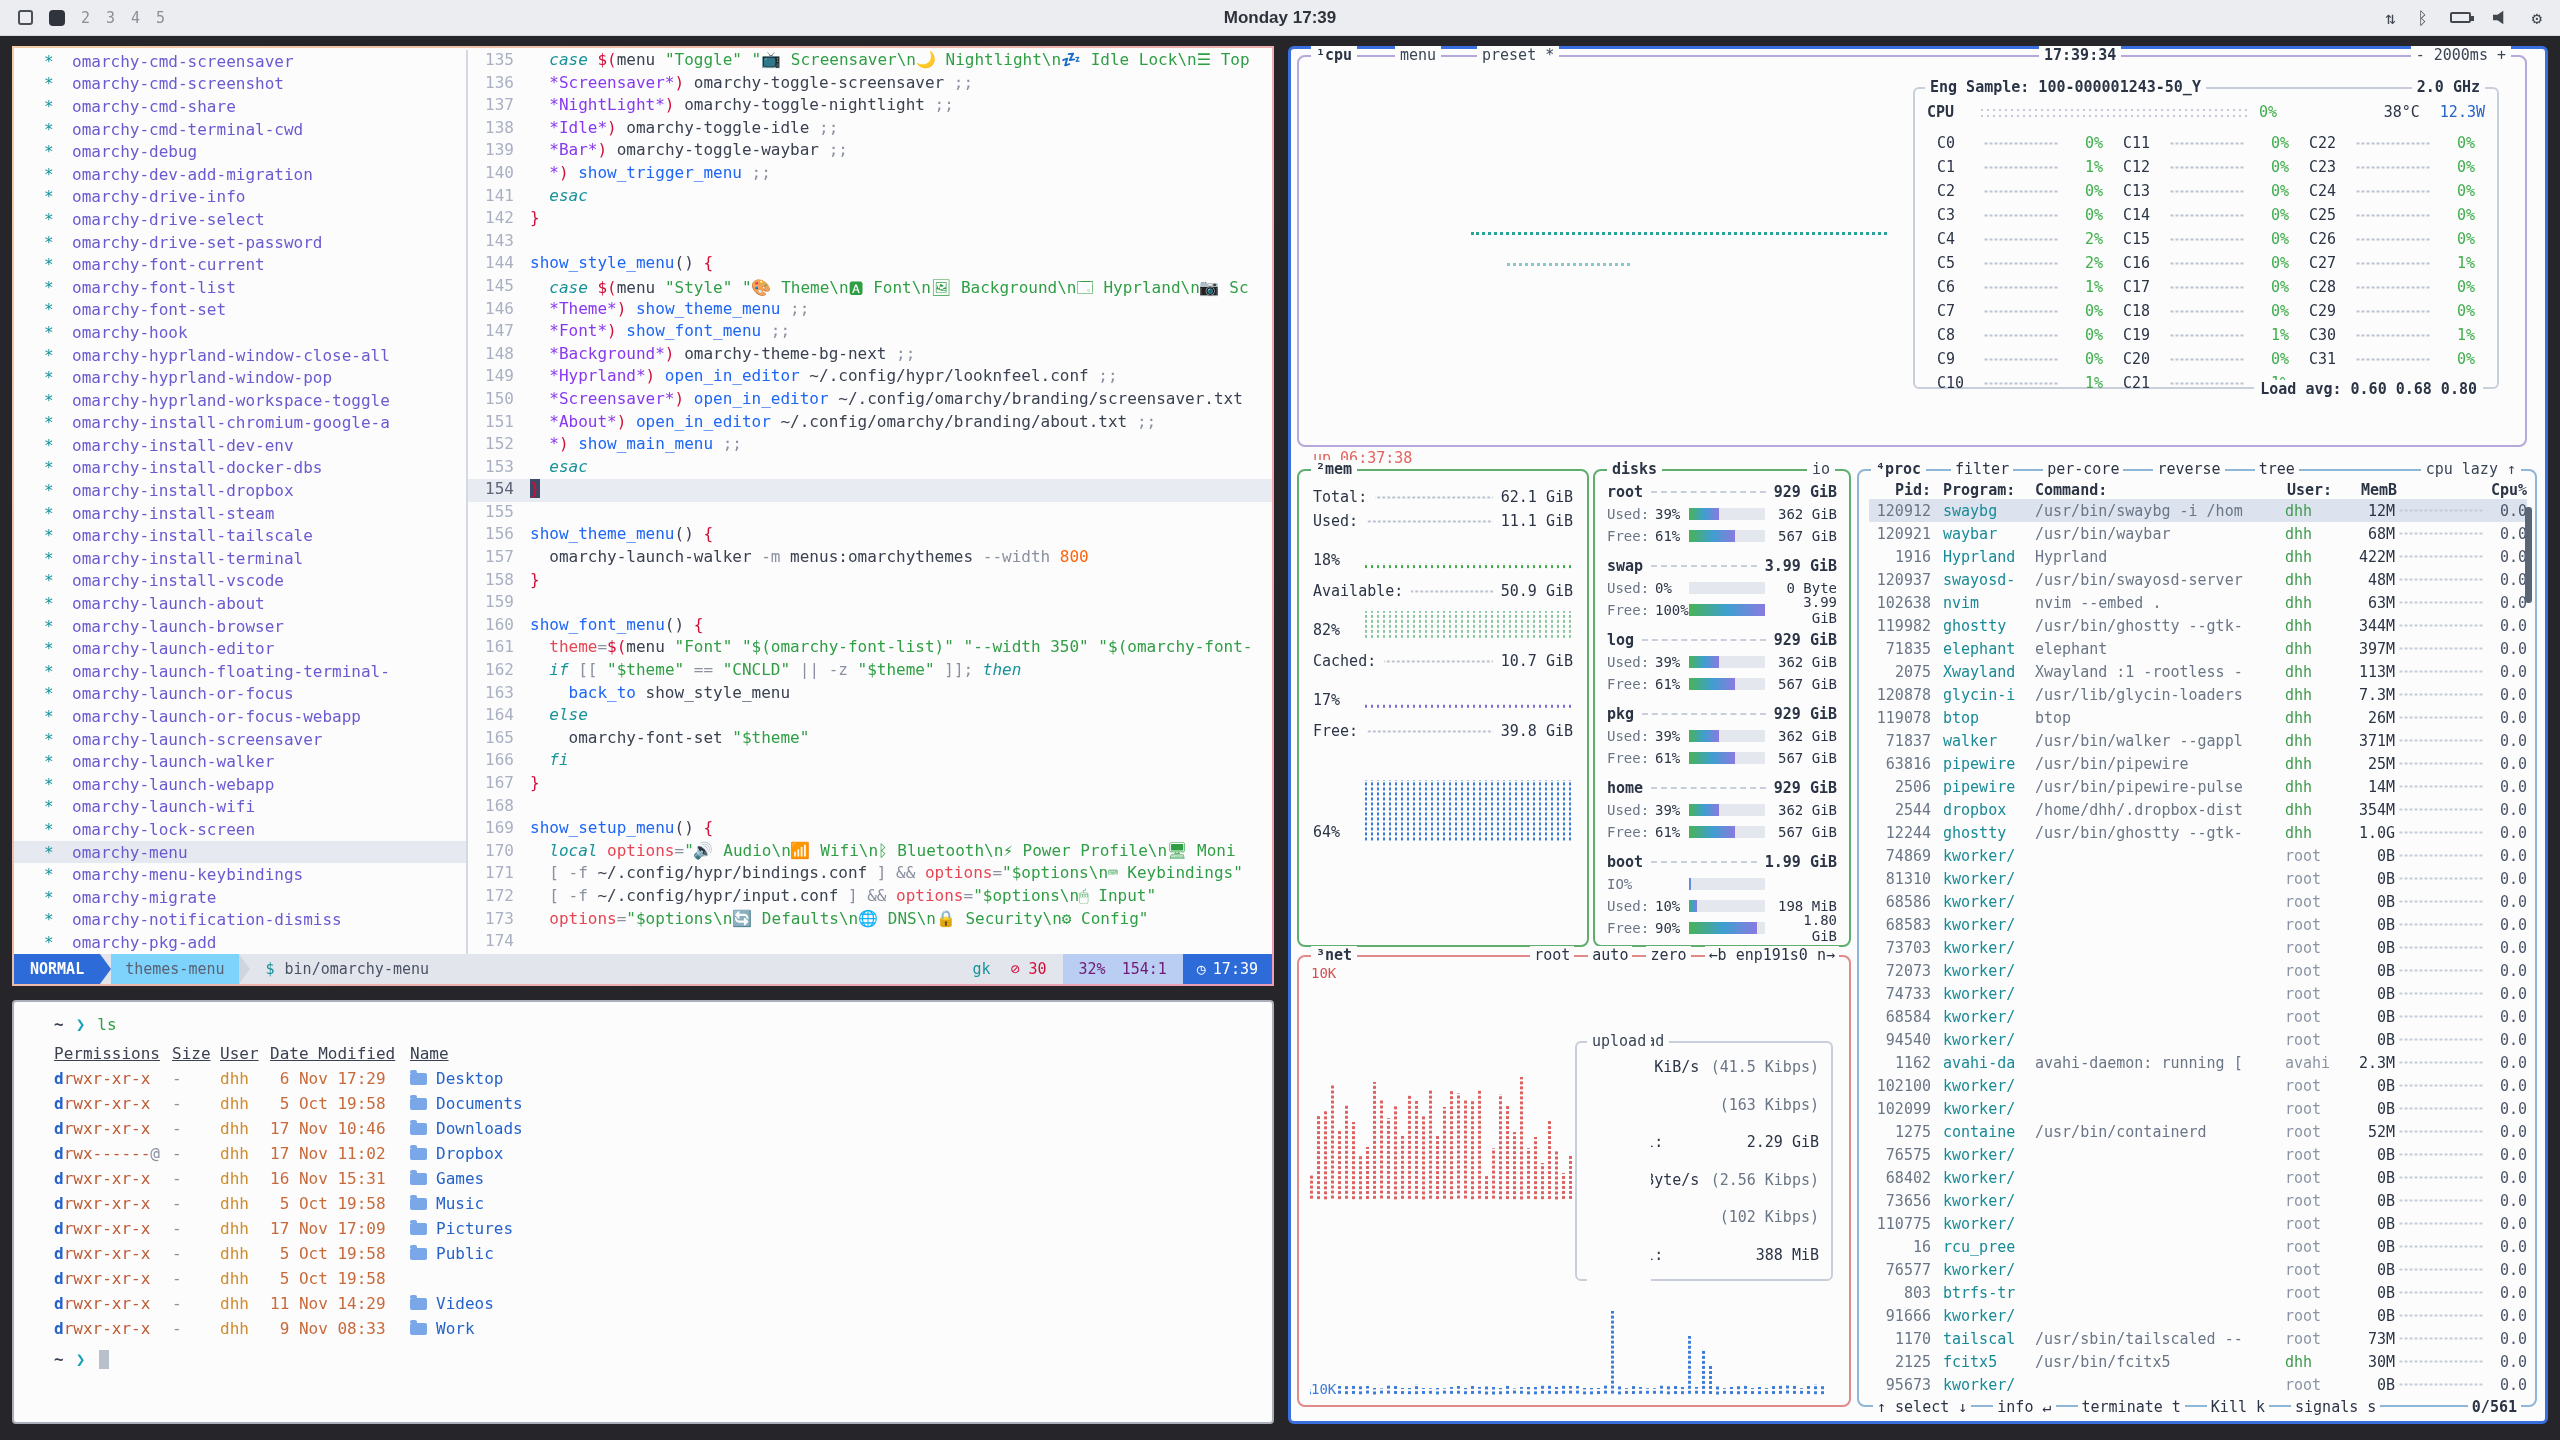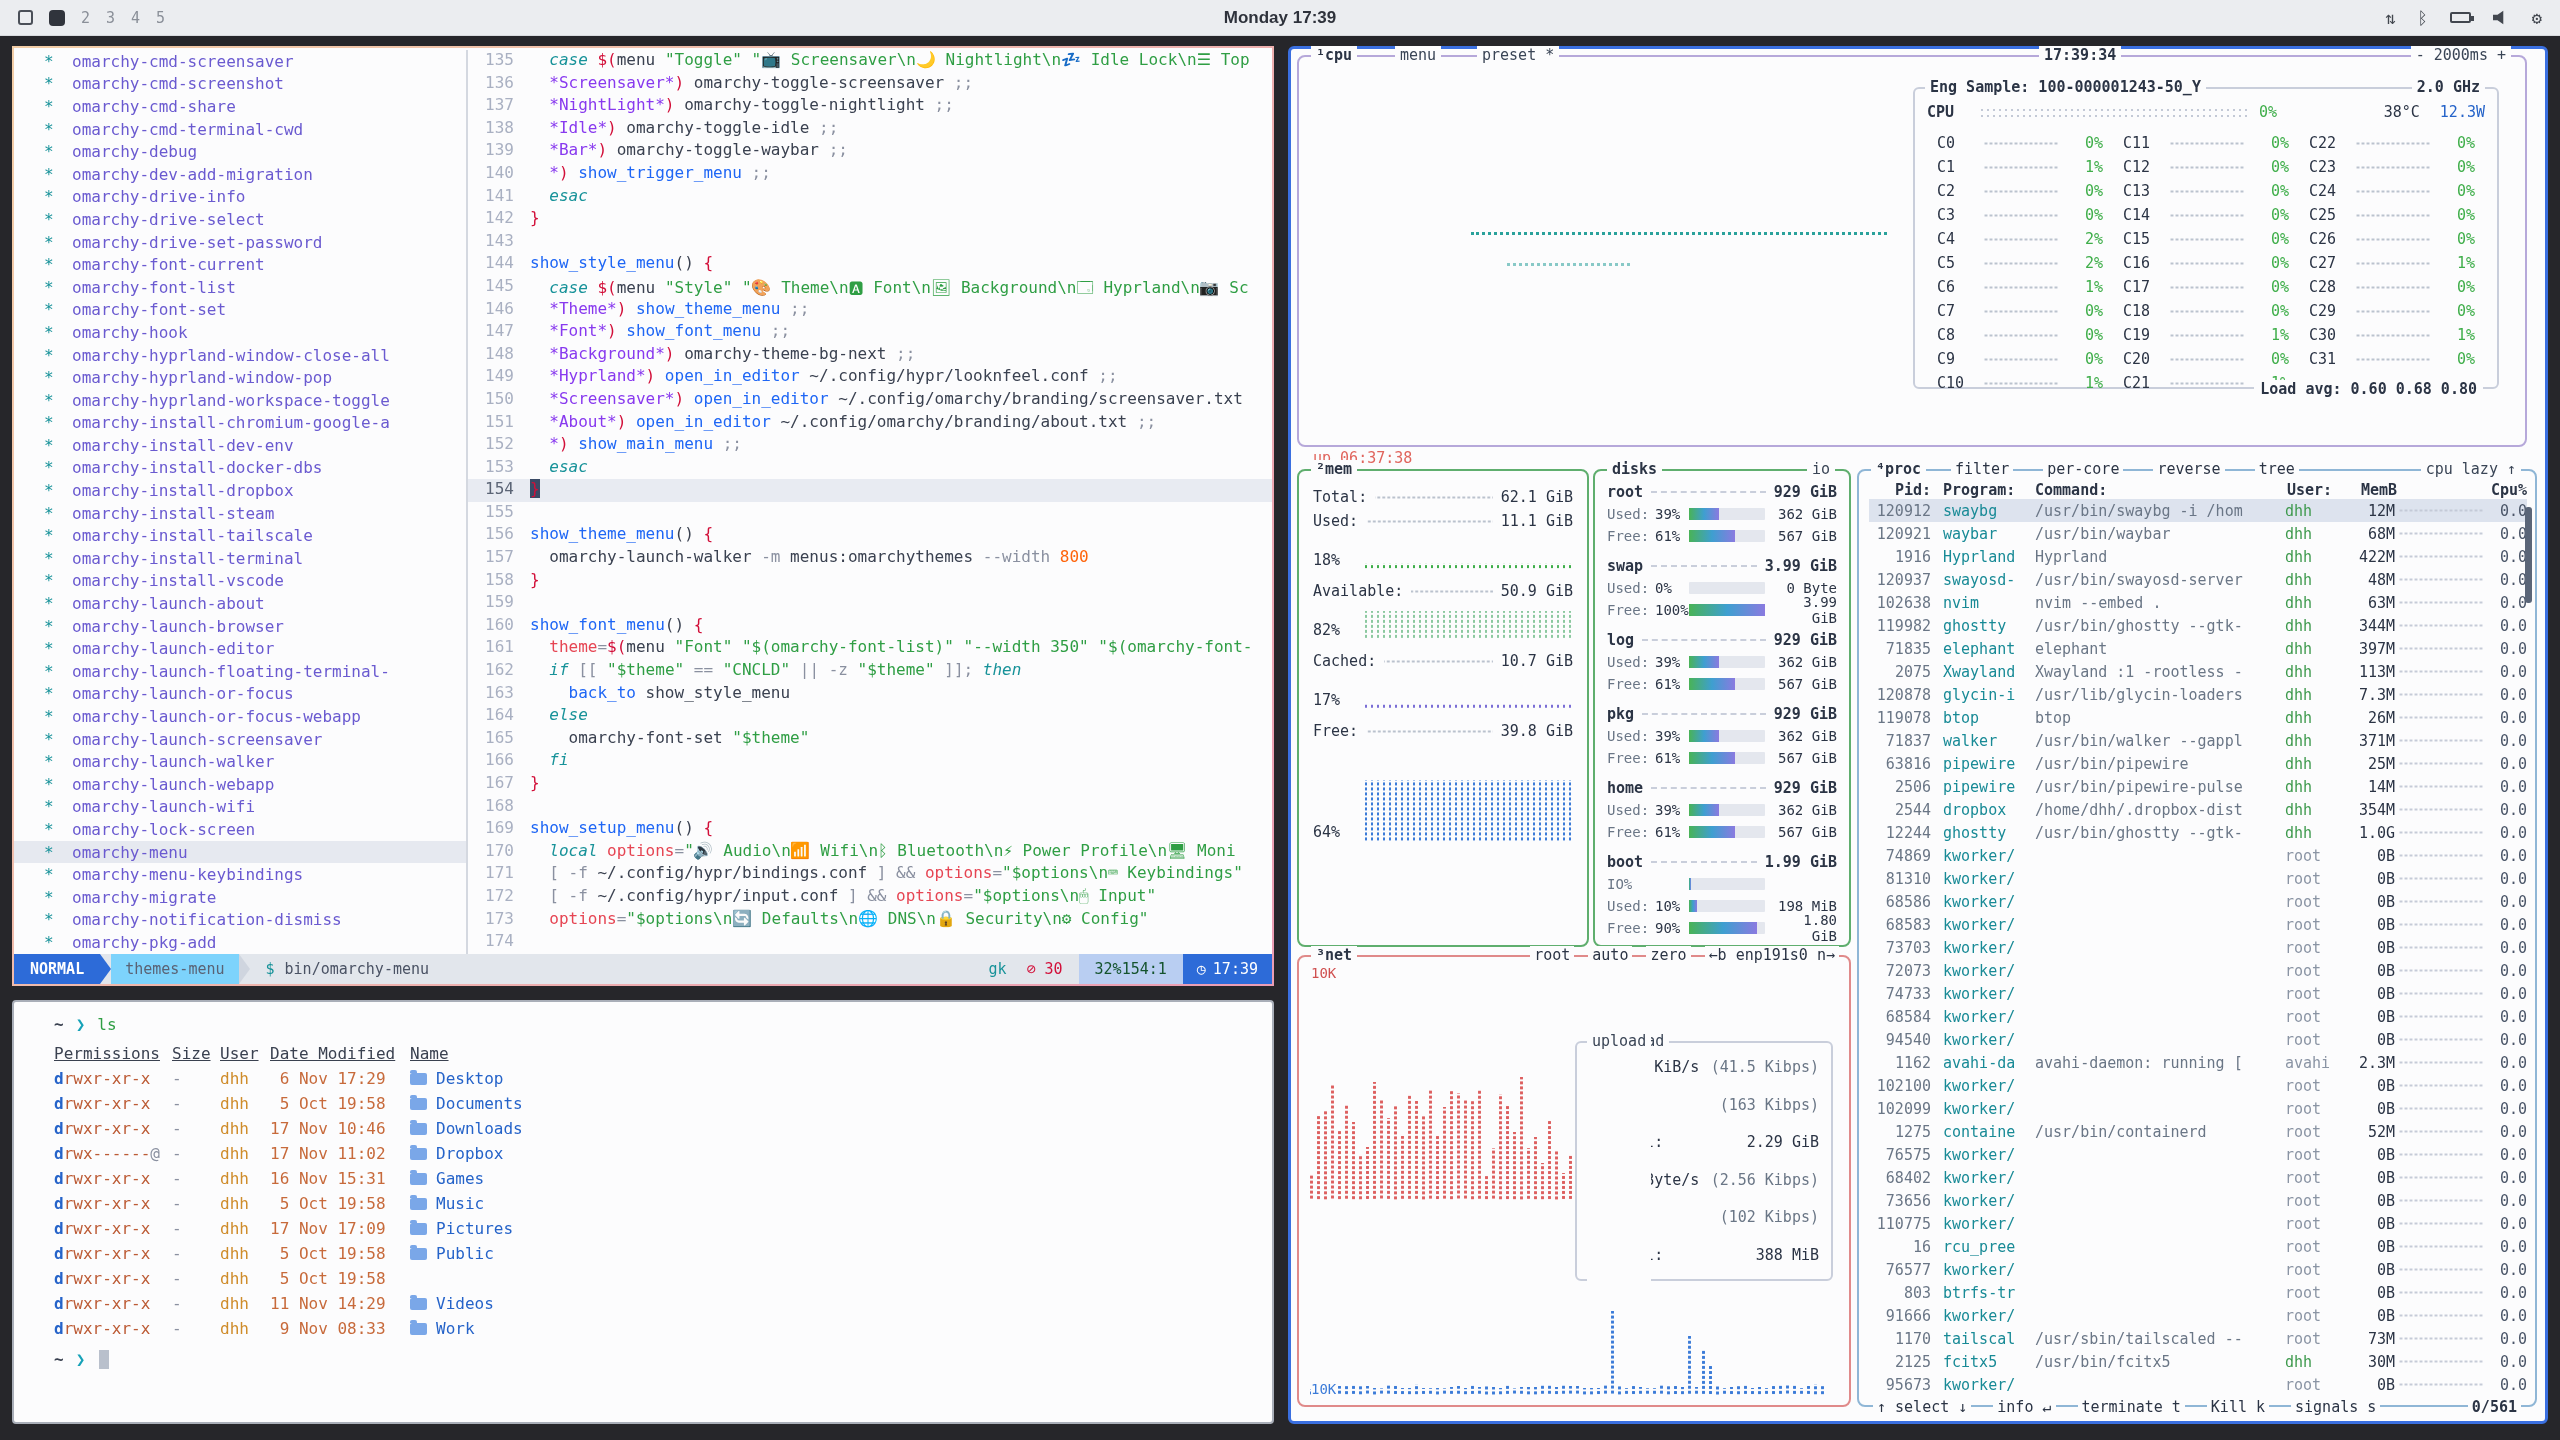--- a/index.html
+++ b/index.html
@@ -52,21 +52,21 @@
   .seg{height:100%;display:flex;align-items:center}
   .seg.mode{background:#2d6bd8;color:#fff;font-weight:700;padding:0 16px}
   .tri{width:0;height:0;border-top:15px solid transparent;border-bottom:15px solid transparent;border-left:11px solid #2d6bd8}
   .seg.ctx{background:#7dd3fc;padding:0 14px;color:#5a6274}
   .tri2{border-left-color:#cfd5df}
   .seg.file{padding:0 16px;gap:10px}
   .ficon{color:#179299}
   .sl-spacer{flex:1}
   .sl-git{color:#179299;margin-right:20px}
   .sl-diag{color:#d20f39;margin-right:16px}
-  .seg.pos{background:#b9cef2;color:#14532d;padding:0 16px;gap:0}
+  .seg.pos{background:#b9cef2;color:#701a75;padding:0 16px;gap:16px}
   .seg.clk{background:#2d6bd8;color:#fff;padding:0 14px;gap:7px}
 
   
   .t-line{height:25px;display:flex;align-items:center;padding:0 40px;white-space:pre}
   .tp{color:#3a4150;font-weight:700}
   .ta{color:#17a2b8;margin:0 12px}
   .tc{color:#2f9e44}
   .t-head,.t-row{display:grid;grid-template-columns:118px 48px 50px 140px 1fr;padding:0 40px;height:25px;align-items:center;white-space:pre}
   .t-head{margin-top:4px}
   .t-head span{color:#3a4150;text-decoration:underline}

